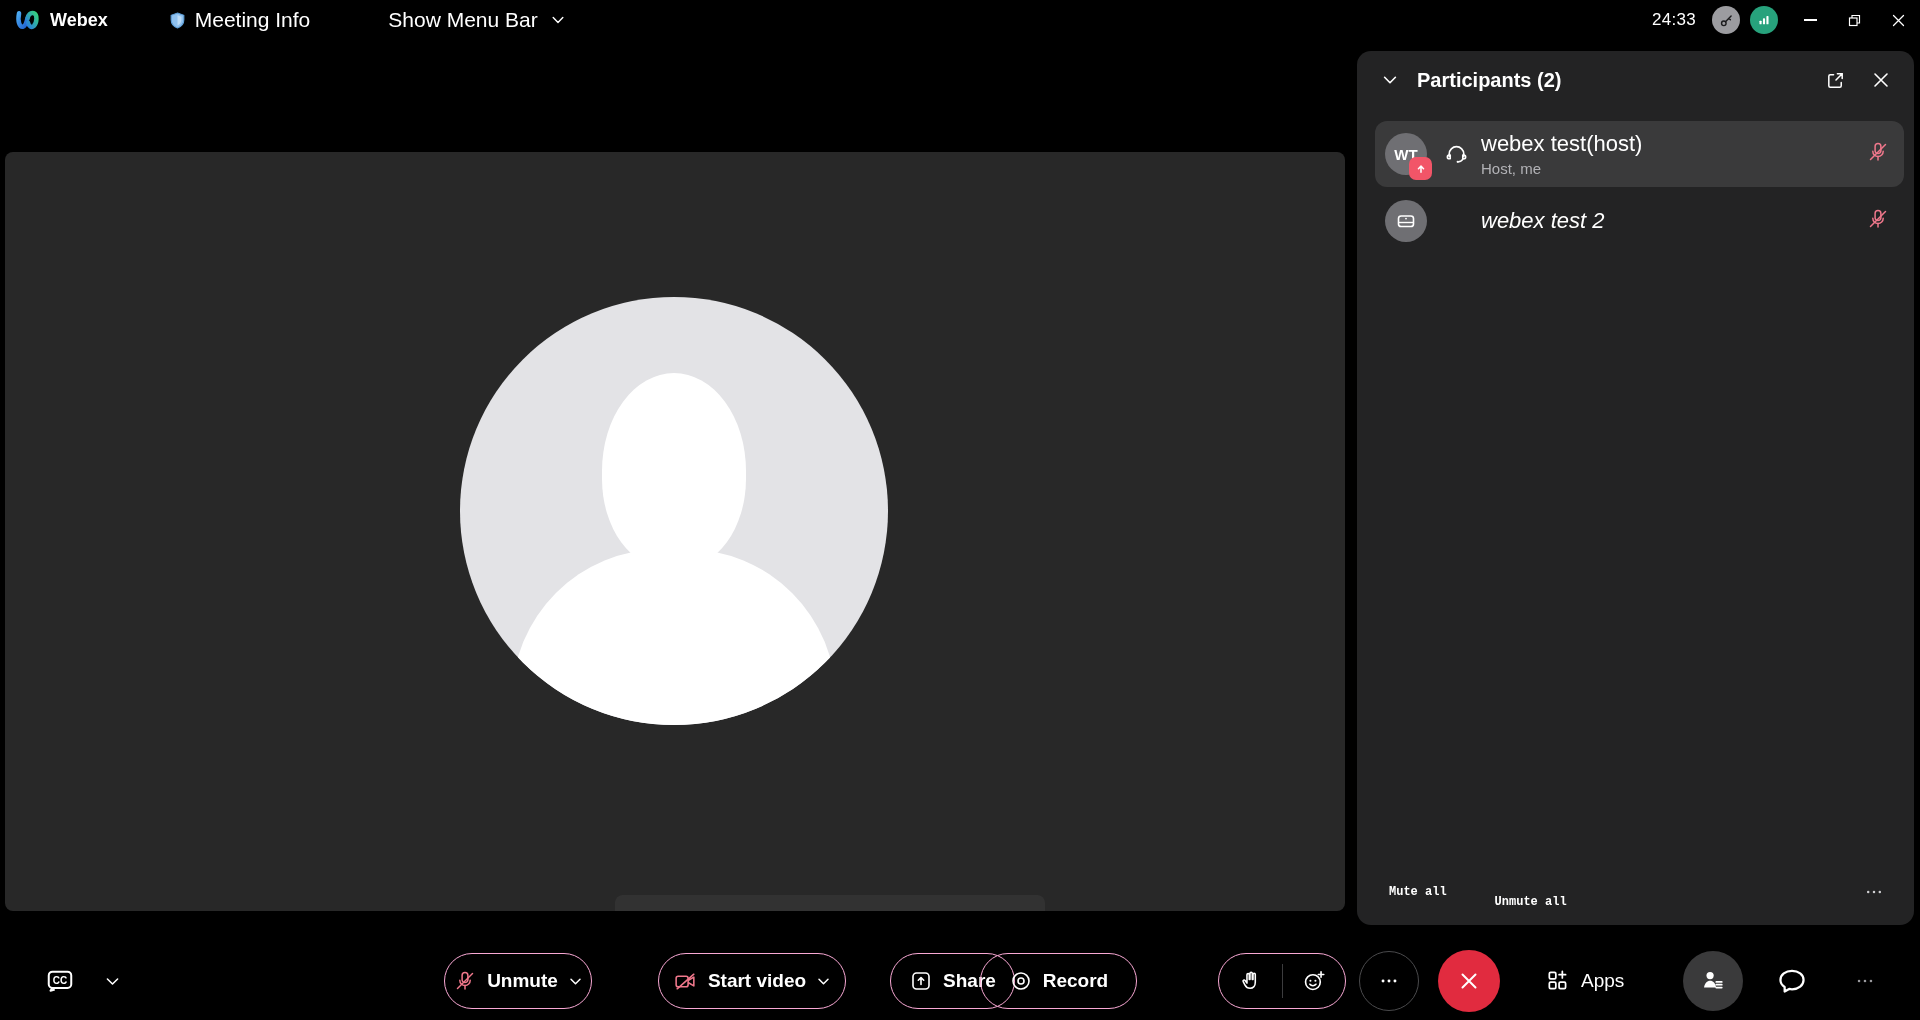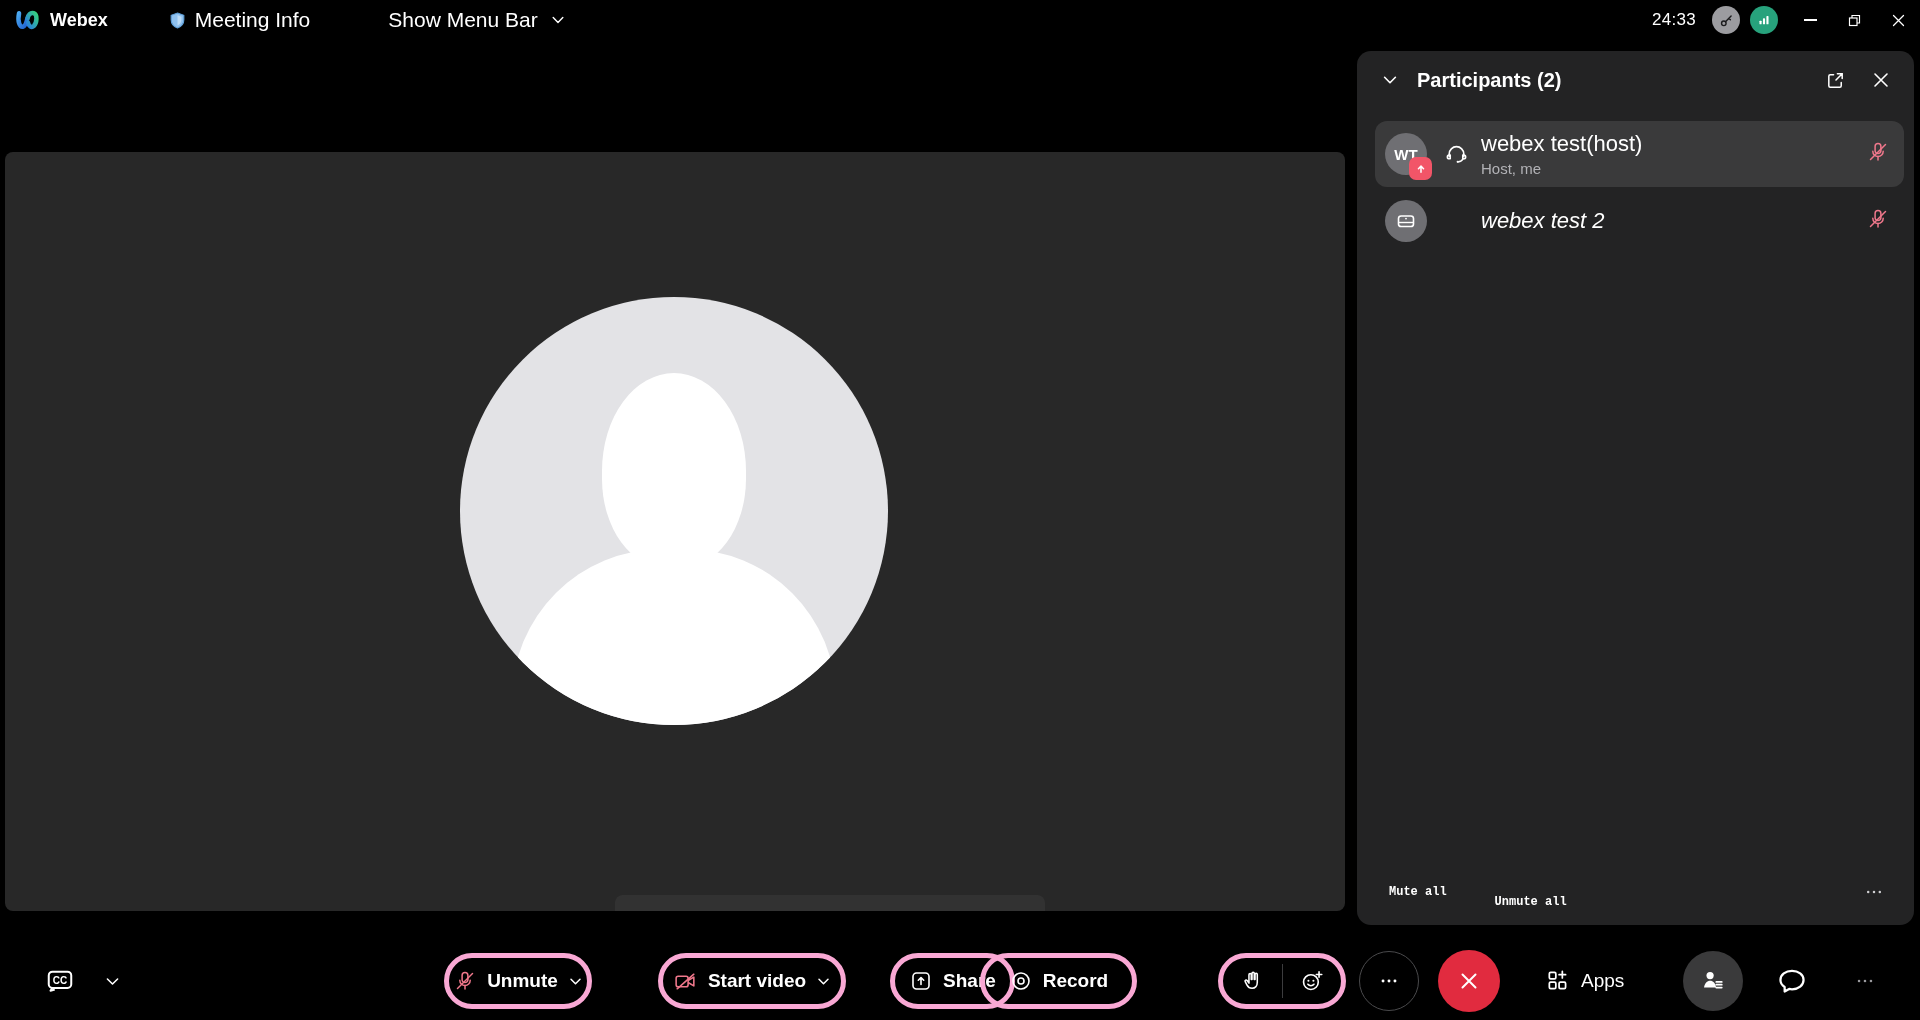--- a/index.html
+++ b/index.html
@@ -72,21 +72,21 @@
   .panel-footer { position:absolute; bottom:16px; left:32px; right:26px;
                   display:flex; align-items:center; }
   .footer-link { background:none; border:none; color:#fff; font-size:12px;
                  font-weight:600; cursor:pointer; font-family:Liberation Mono, monospace; }
   .footer-link + .footer-link { margin-left:48px;margin-top:20px; }
   .footer-more { margin-left:auto; }
 
   
   .controlbar { position:absolute; left:0; bottom:0; width:1920px; height:78px; background:#000; }
   .ctl { position:absolute; top:50%; transform:translateY(-50%); }
-  .pill { height:56px; border:5px solid #f9a8d4; border-radius:28px; background:transparent;
+  .pill { height:56px; border:1px solid #f9a8d4; border-radius:28px; background:transparent;
           display:flex; align-items:center; justify-content:center; gap:10px;
           color:#fff; font-size:19px; font-weight:700; cursor:pointer;
           font-family:"Liberation Sans", sans-serif; }
   .circle-btn { width:60px; height:60px; border-radius:50%; display:flex;
                 align-items:center; justify-content:center; background:transparent;
                 border:1px solid #4a4a4c; cursor:pointer; }
   .leave-btn { width:62px; height:62px; background:#e12b3f; border:none; }
   .participants-btn { background:#3a3a3b; border:none; }
   .cc-group { left:40px; display:flex; align-items:center; gap:20px; }
   .apps-group { left:1545px; display:flex; align-items:center; gap:10px;

